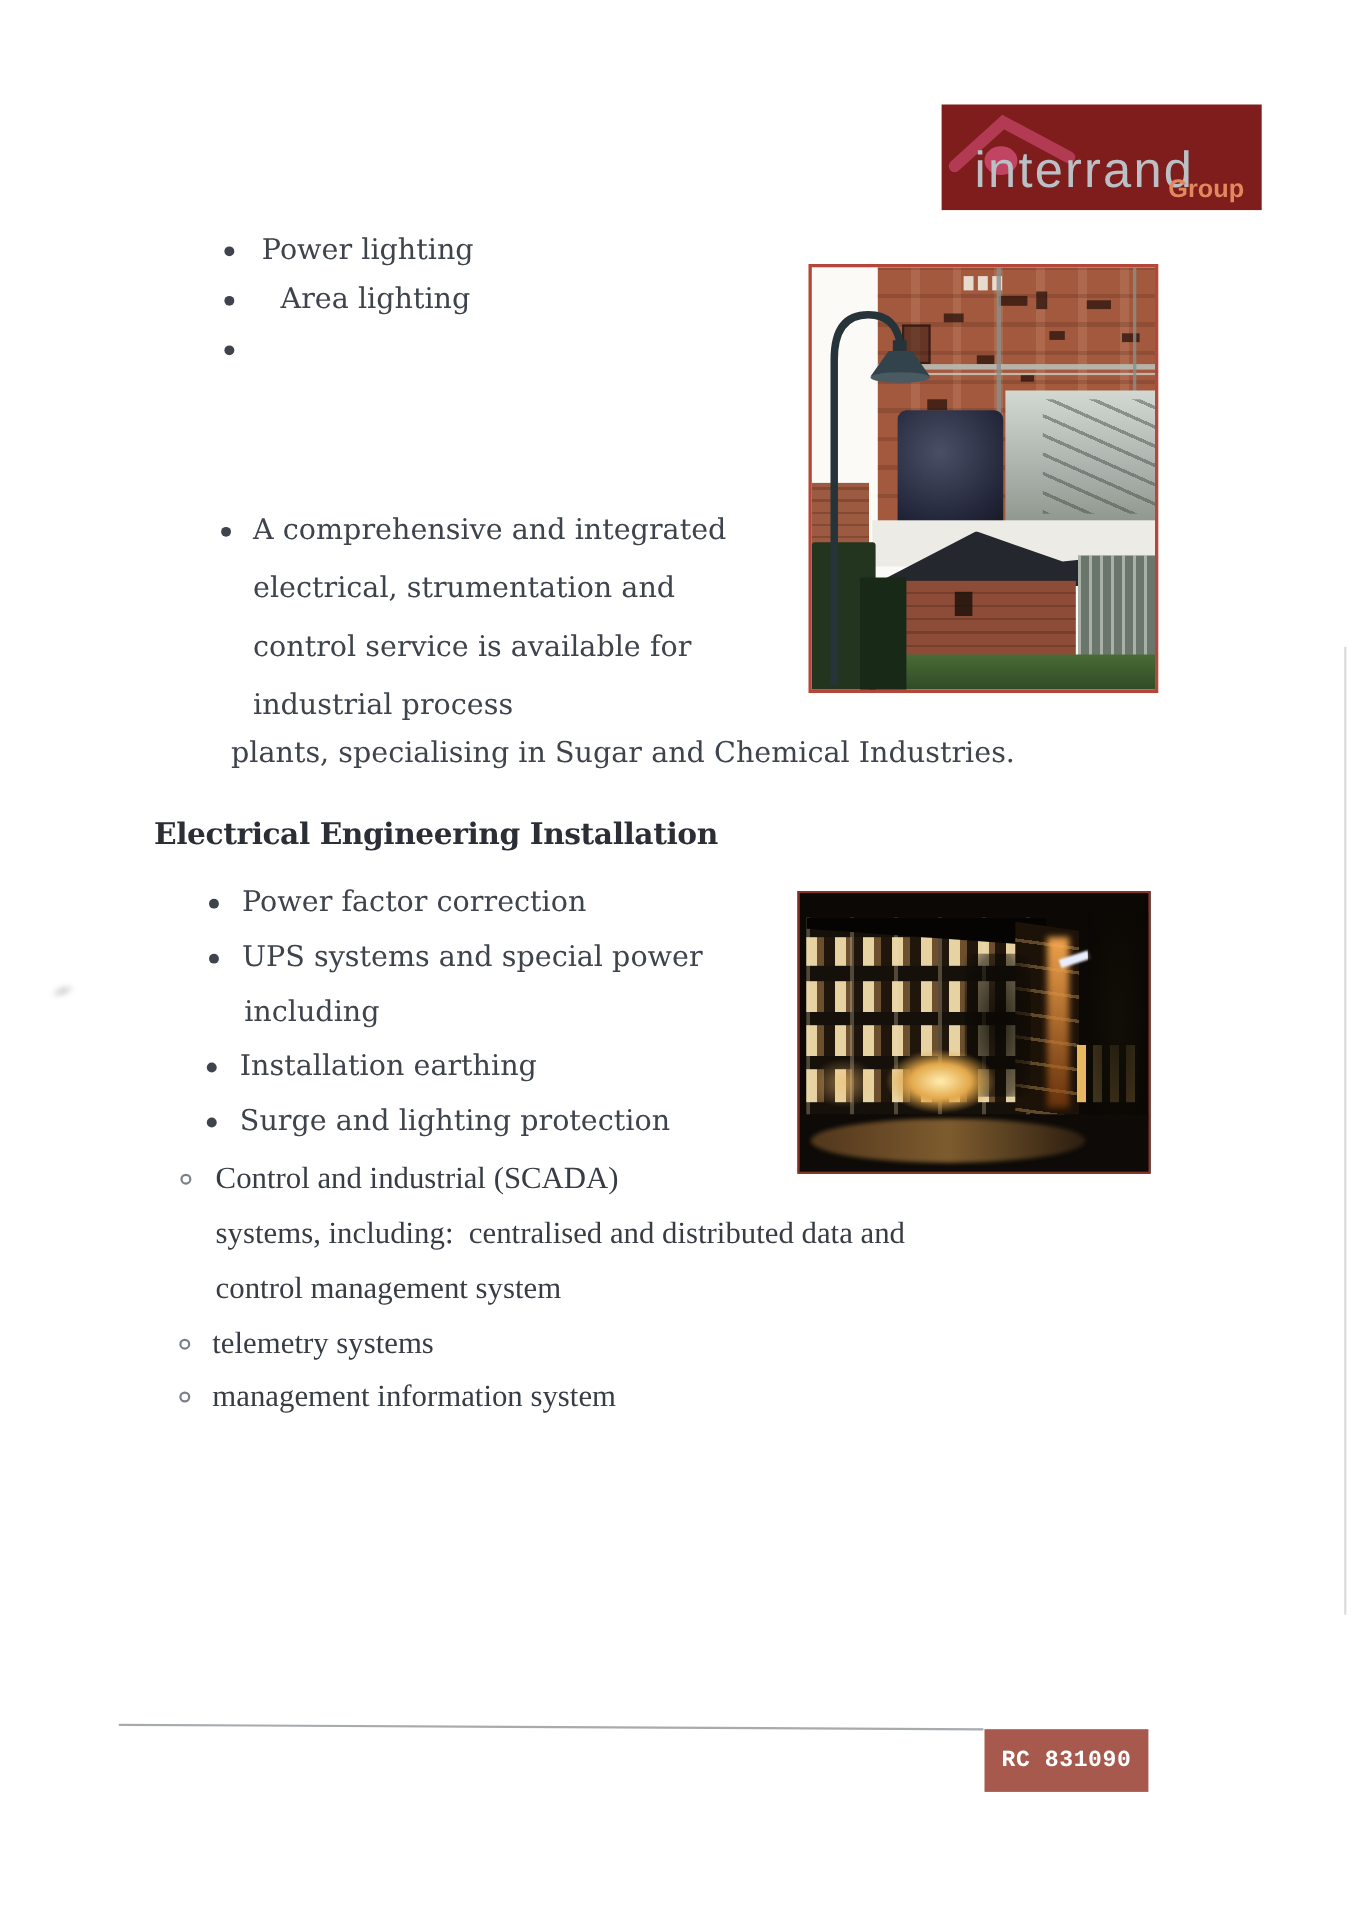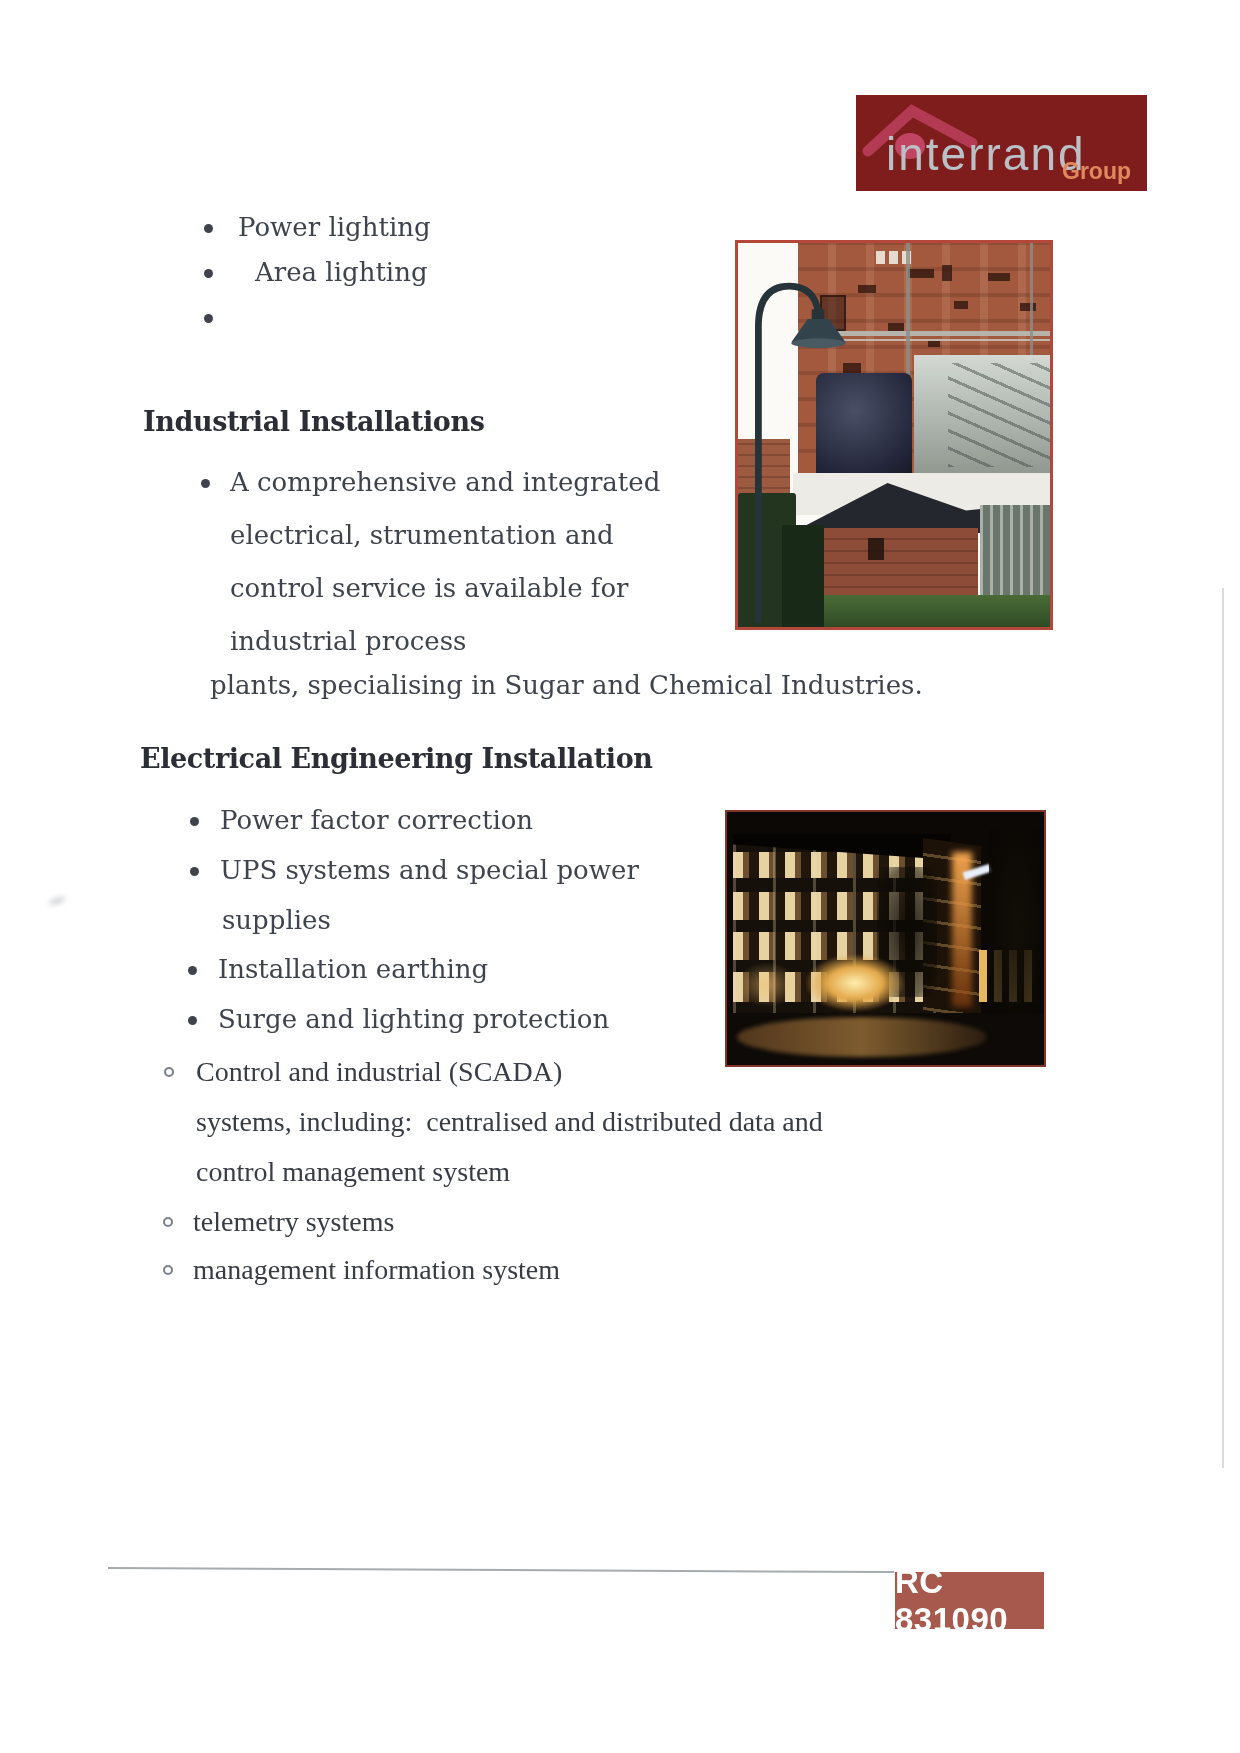--- a/index.html
+++ b/index.html
@@ -72,21 +72,21 @@
   .p2-entry2{position:absolute;left:10px;top:150px;width:60px;height:45px;
     background:radial-gradient(closest-side,rgba(240,190,110,.5),rgba(90,50,10,0));}
   .p2-ground{position:absolute;left:0;bottom:0;width:100%;height:52px;background:#0d0a07;}
   .p2-path{position:absolute;left:10px;top:205px;width:250px;height:40px;border-radius:50%;filter:blur(2px);
     background:linear-gradient(90deg,rgba(150,100,50,.5),rgba(220,160,80,.55),rgba(90,60,30,.4));}
 
   
   .rule{position:absolute;left:108px;top:1567px;width:786px;height:2px;background:#a7abae;transform:rotate(0.3deg);transform-origin:left center;}
   .badge{position:absolute;left:895px;top:1572px;width:149px;height:57px;background:#a6594c;
     display:flex;align-items:center;justify-content:center;
-    font-family:Liberation Sans, sans-serif;font-weight:bold;font-size:33px;color:#ffffff;letter-spacing:0.5px;}
+    font-family:Liberation Mono, monospace;font-weight:bold;font-size:21px;color:#ffffff;letter-spacing:0.5px;}
   .vline{position:absolute;left:1222px;top:588px;width:2px;height:880px;background:#cfd4d0;opacity:.8;}
   .smudge{position:absolute;left:40px;top:893px;width:34px;height:16px;transform:rotate(-20deg);filter:blur(2px);
     background:radial-gradient(closest-side,rgba(150,155,160,.5),transparent 70%);}
 </style>
 </head>
 <body>
 
 <div id="page">
 
   <div class="logo">
@@ -97,34 +97,33 @@
     <div class="logo-brand">interrand</div>
     <div class="logo-group">Group</div>
   </div>
 
   <span class="disc" style="left:204px;top:224px"></span>
   <div class="line t1" style="left:238px;top:212px">Power lighting</div>
   <span class="disc" style="left:204px;top:269px"></span>
   <div class="line t1" style="left:255px;top:257px">Area lighting</div>
   <span class="disc" style="left:204px;top:314px"></span>
 
-  <div class="line h" style="left:143px;top:406px">Industrial Installations</div>
   <span class="disc" style="left:201px;top:479px"></span>
   <div class="line t1" style="left:230px;top:467px">A comprehensive and integrated</div>
   <div class="line t1" style="left:230px;top:520px">electrical, strumentation and</div>
   <div class="line t1" style="left:230px;top:573px">control service is available for</div>
   <div class="line t1" style="left:230px;top:626px">industrial process</div>
   <div class="line t1" style="left:210px;top:670px">plants, specialising in Sugar and Chemical Industries.</div>
 
   <div class="line h" style="left:140px;top:743px">Electrical Engineering Installation</div>
   <span class="disc" style="left:190px;top:817px"></span>
   <div class="line t1" style="left:220px;top:805px">Power factor correction</div>
   <span class="disc" style="left:190px;top:867px"></span>
   <div class="line t1" style="left:220px;top:855px">UPS systems and special power</div>
-  <div class="line t1" style="left:222px;top:905px">supplies</div>
+  <div class="line t1" style="left:222px;top:905px">including</div>
   <span class="disc" style="left:188px;top:966px"></span>
   <div class="line t1" style="left:218px;top:954px">Installation earthing</div>
   <span class="disc" style="left:188px;top:1016px"></span>
   <div class="line t1" style="left:218px;top:1004px">Surge and lighting protection</div>
 
   <span class="odisc" style="left:164px;top:1067px"></span>
   <div class="line t2" style="left:196px;top:1056px">Control and industrial (SCADA)</div>
   <div class="line t2" style="left:196px;top:1106px">systems, including:  centralised and distributed data and</div>
   <div class="line t2" style="left:196px;top:1156px">control management system</div>
   <span class="odisc" style="left:163px;top:1217px"></span>

